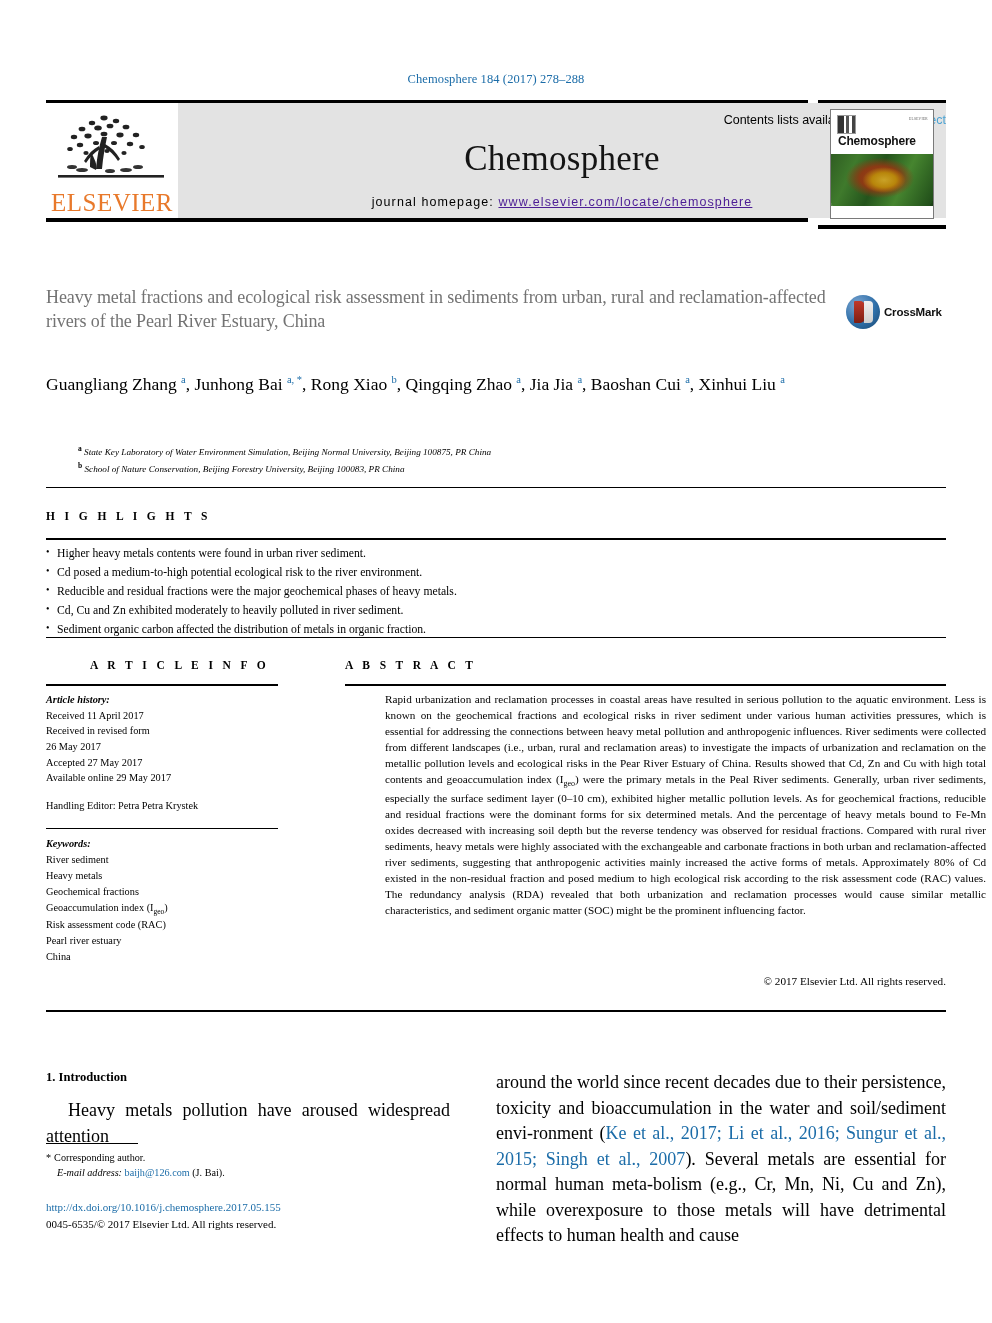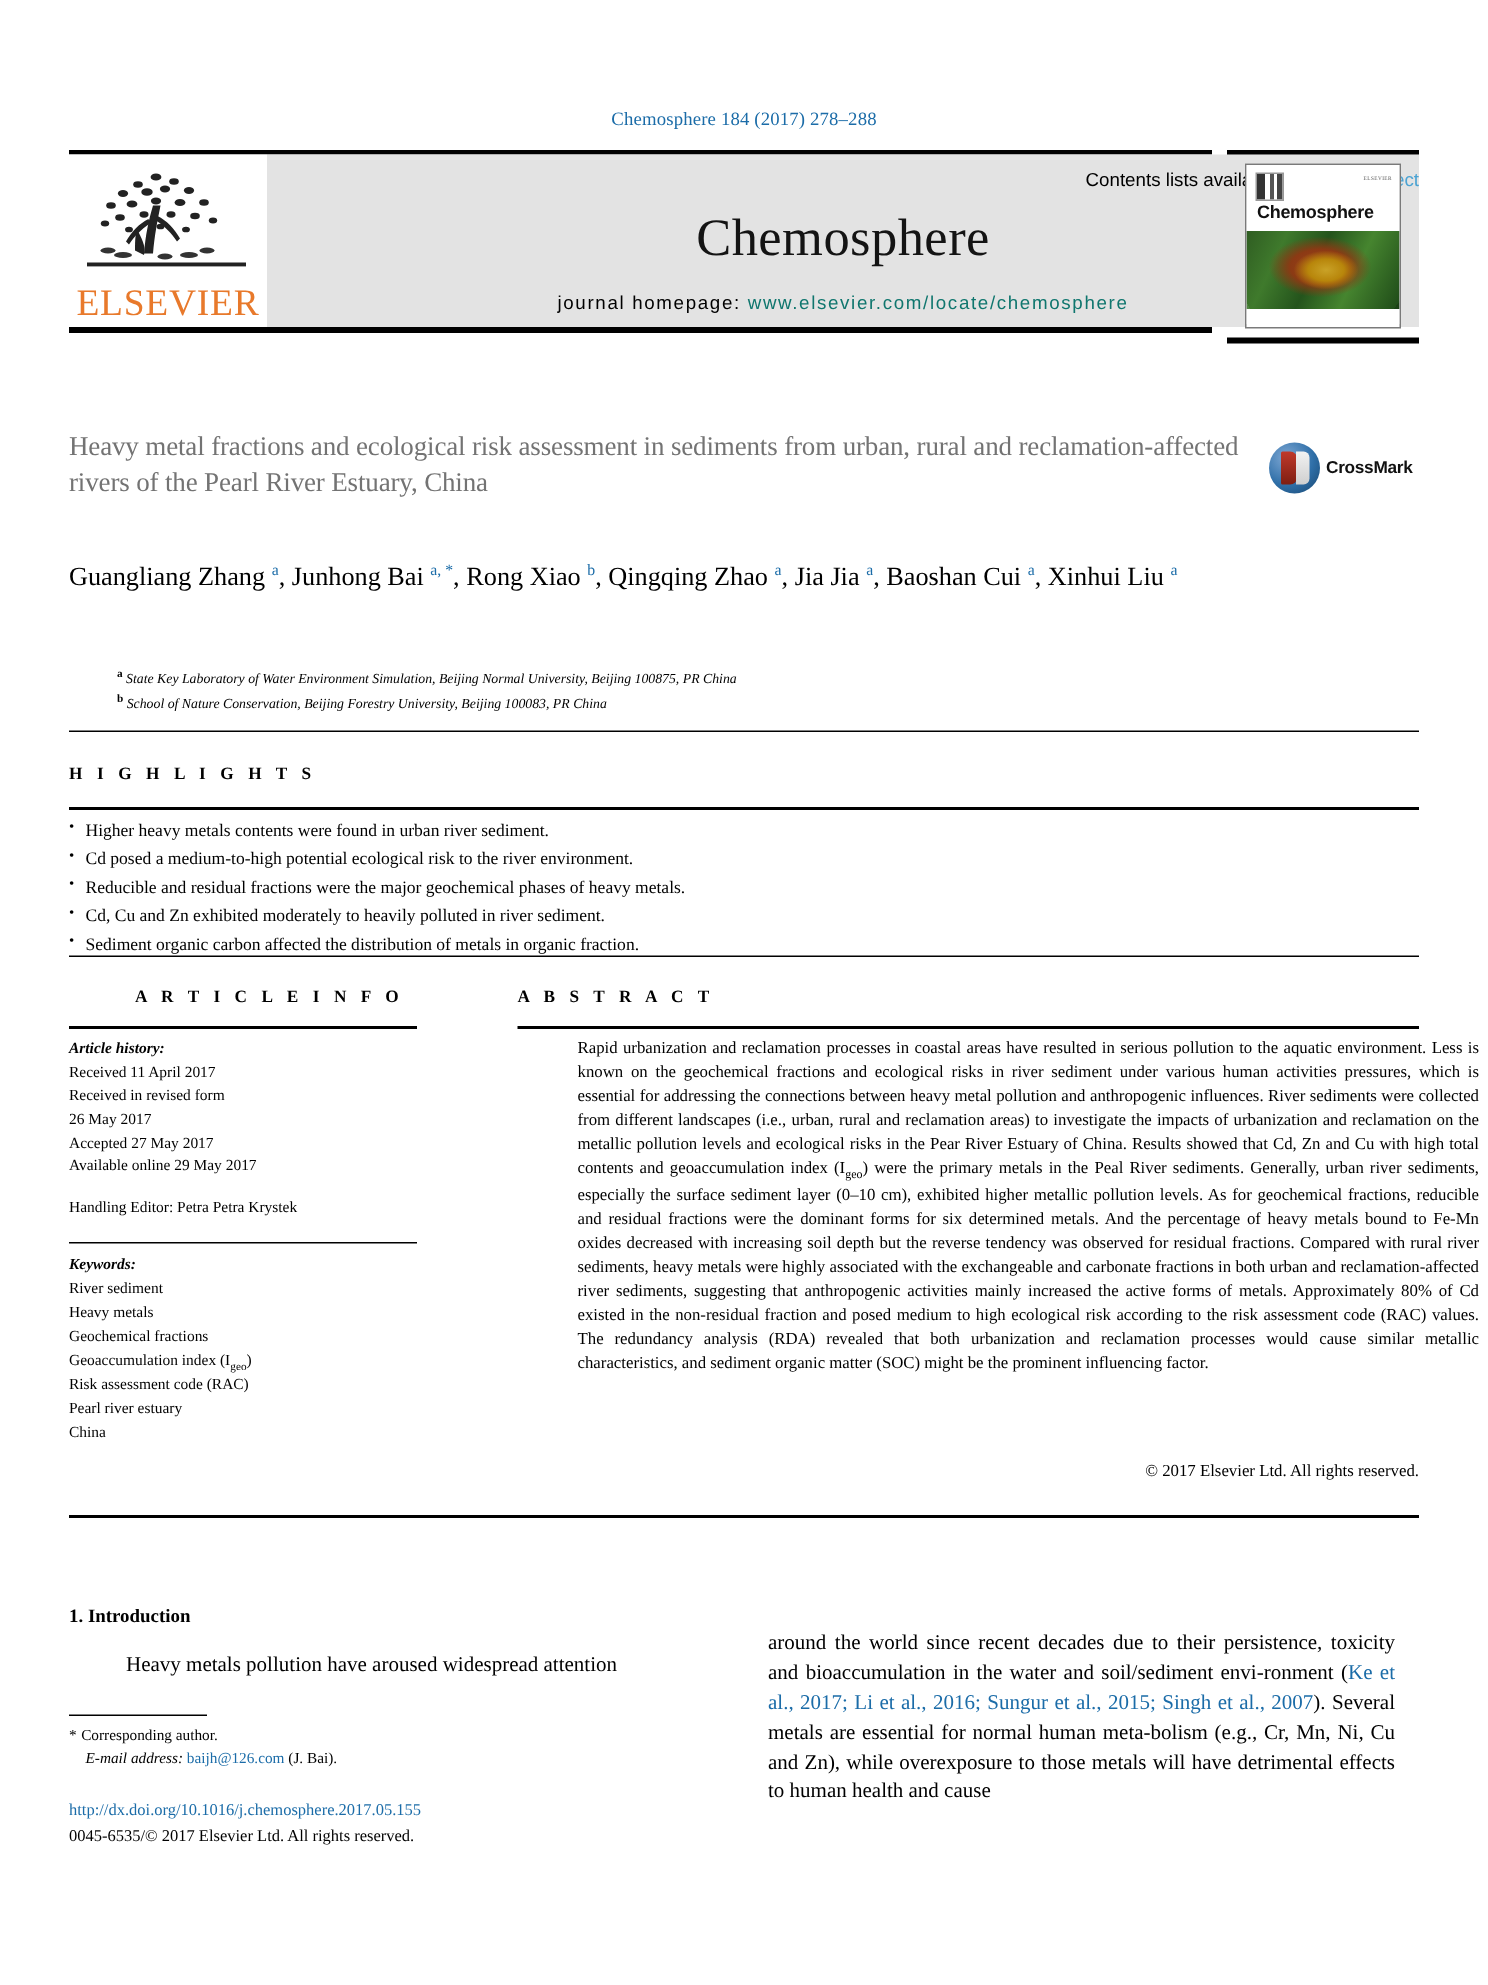--- a/index.html
+++ b/index.html
@@ -100,21 +100,21 @@
   }
   .homepage-line {
     position: absolute;
     bottom: 9px; left: 0; width: 100%;
     text-align: center;
     font-family: "Liberation Sans", sans-serif;
     font-size: 12.5px;
     letter-spacing: 1.1px;
     color: #000;
   }
-  .homepage-line .url { color: #0f766e; }
+  .homepage-line .url { color: #4c1d95; text-decoration: underline; }
   .rule-thick-bottom {
     height: 4px;
     background: #000;
     width: 762px;
   }
 
   
   .cover-wrap {
     position: absolute;
     left: 818px; top: 100px;
@@ -362,25 +362,25 @@
     font-size: 12.4px;
     line-height: 1.42;
     text-align: justify;
   }
   .body-head {
     font-size: 12.6px;
     font-weight: bold;
     margin: 0 0 13px 0;
   }
   .body-par {
-    font-size: 14px;
+    font-size: 18px;
     line-height: 1.42;
     text-align: justify;
     text-indent: 22px;
-    margin: 16px;
+    margin: 0;
   }
   .cite { color: #1b6ca8; }
 
   
   .fn-rule {
     position: absolute; left: 46px; top: 1143px;
     width: 92px; height: 1px; background: #000;
   }
   .footnote {
     position: absolute;

